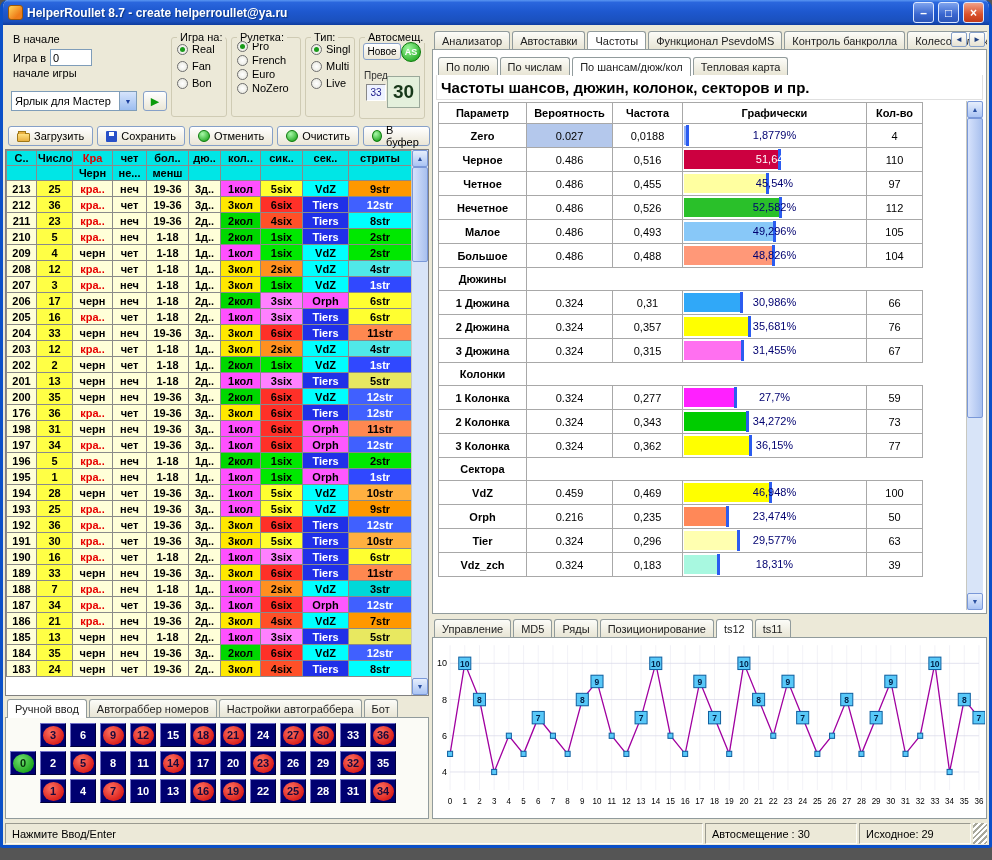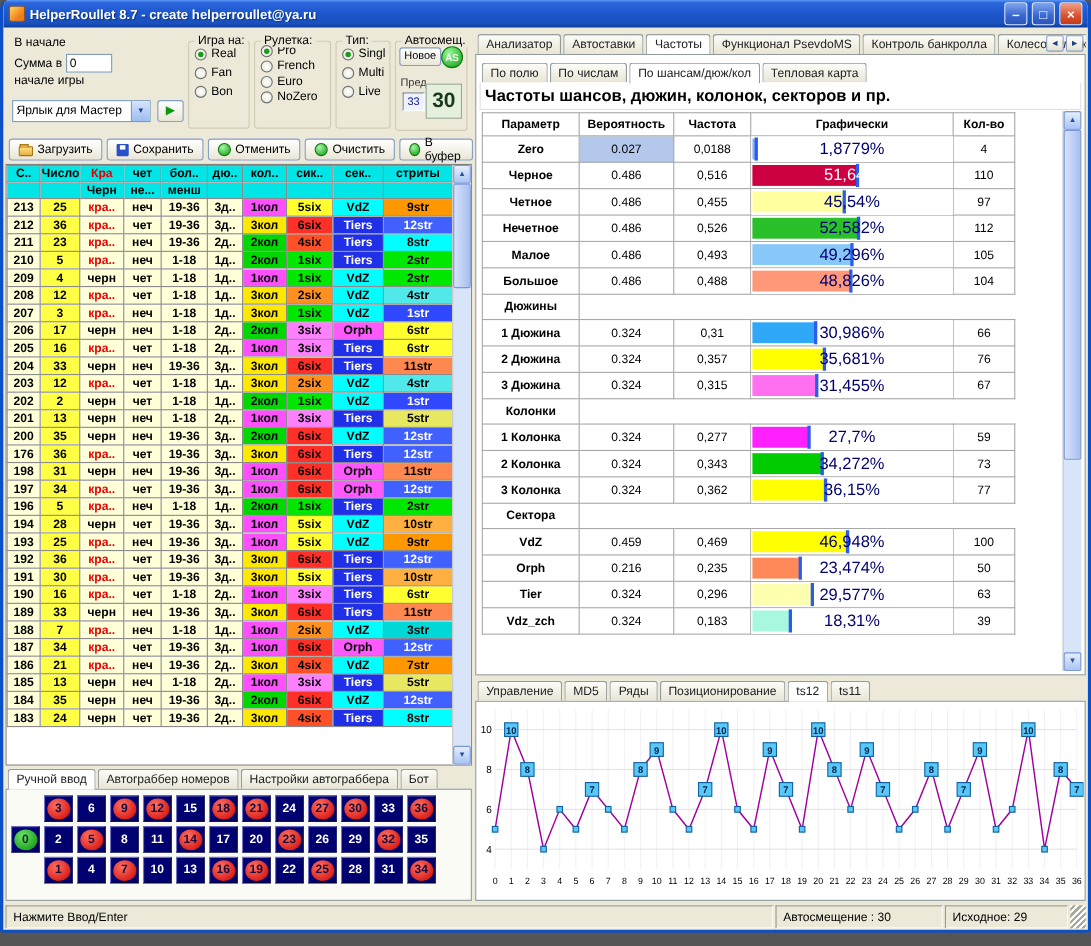--- a/index.html
+++ b/index.html
@@ -101,21 +101,21 @@
 #freq-table th:nth-child(2){width:86px}
 #freq-table th:nth-child(3){width:70px}
 #freq-table th:nth-child(4){width:184px}
 #freq-table th:nth-child(5){width:56px}
 .param{font-weight:bold}
 td.nb{border:none !important;background:transparent !important}
 td.sel{background:#b4c8ec !important}
 td.graph{position:relative;padding:0 !important}
 .bar{position:absolute;left:1px;top:2px;bottom:2px}
 .gtick{position:absolute;top:1px;bottom:1px;width:3px;background:#2b5cf0}
-.pct{position:relative;z-index:1;font-size:15px;color:#000070;line-height:23px}
+.pct{position:relative;z-index:1;font-size:11px;color:#000070;line-height:23px}
 
 .chart-wrap{flex:0 0 202px;display:flex;flex-direction:column;margin-top:3px}
 .c-tabs{flex:0 0 20px}
 .chart-box{flex:1;border:1px solid #919b9c;background:#fff;padding:1px}
 .chart-box svg{width:100%;height:100%}
 
 .statusbar{flex:0 0 24px;display:flex;gap:2px;padding:2px 2px 1px;align-items:stretch}
 .sb-seg{border:1px solid;border-color:#9a9a90 #fdfdf8 #fdfdf8 #9a9a90;display:flex;align-items:center;padding:0 6px;white-space:nowrap;overflow:hidden}
 .sb-seg.grow{flex:1}
 .sb-seg.w1{width:152px}
@@ -136,21 +136,21 @@
     <span class="wbtn close">×</span>
   </div>
 
   <div class="main">
 
     <div class="left-col">
 
       <div class="controls">
         <div class="abs start-l1">В начале</div>
         <div class="abs start-l2">
-          <span>Сумма в</span>
+          <span>Игра в</span>
           <input class="txt" value="0" style="">
         </div>
         <div class="abs start-l3">начале игры</div>
         <div class="abs combo">
           <span>Ярлык для Мастер</span>
           <span class="combo-arrow">▼</span>
         </div>
         <div class="abs btn play-btn">
             <span class="ic-play">▶</span>
           </div>
@@ -476,20 +476,32 @@
                   <td style="">196</td>
                   <td style="">5</td>
                   <td style="color:#e80000;">кра..</td>
                   <td style="">неч</td>
                   <td style="">1-18</td>
                   <td style="">1д..</td>
                   <td style="background:#00d800;">2кол</td>
                   <td style="background:#00e800;">1six</td>
                   <td style="background:#2030e8;color:#ffffff;">Tiers</td>
                   <td style="background:#00e800;">2str</td>
+                </tr>
+                <tr>
+                  <td style="">195</td>
+                  <td style="">1</td>
+                  <td style="color:#e80000;">кра..</td>
+                  <td style="">неч</td>
+                  <td style="">1-18</td>
+                  <td style="">1д..</td>
+                  <td style="background:#ff50ff;">1кол</td>
+                  <td style="background:#00e800;">1six</td>
+                  <td style="background:#ff58ff;">Orph</td>
+                  <td style="background:#3048ff;color:#ffffff;">1str</td>
                 </tr>
                 <tr>
                   <td style="">194</td>
                   <td style="">28</td>
                   <td style="color:#000000;">черн</td>
                   <td style="">чет</td>
                   <td style="">19-36</td>
                   <td style="">3д..</td>
                   <td style="background:#ff50ff;">1кол</td>
                   <td style="background:#ffff30;">5six</td>

